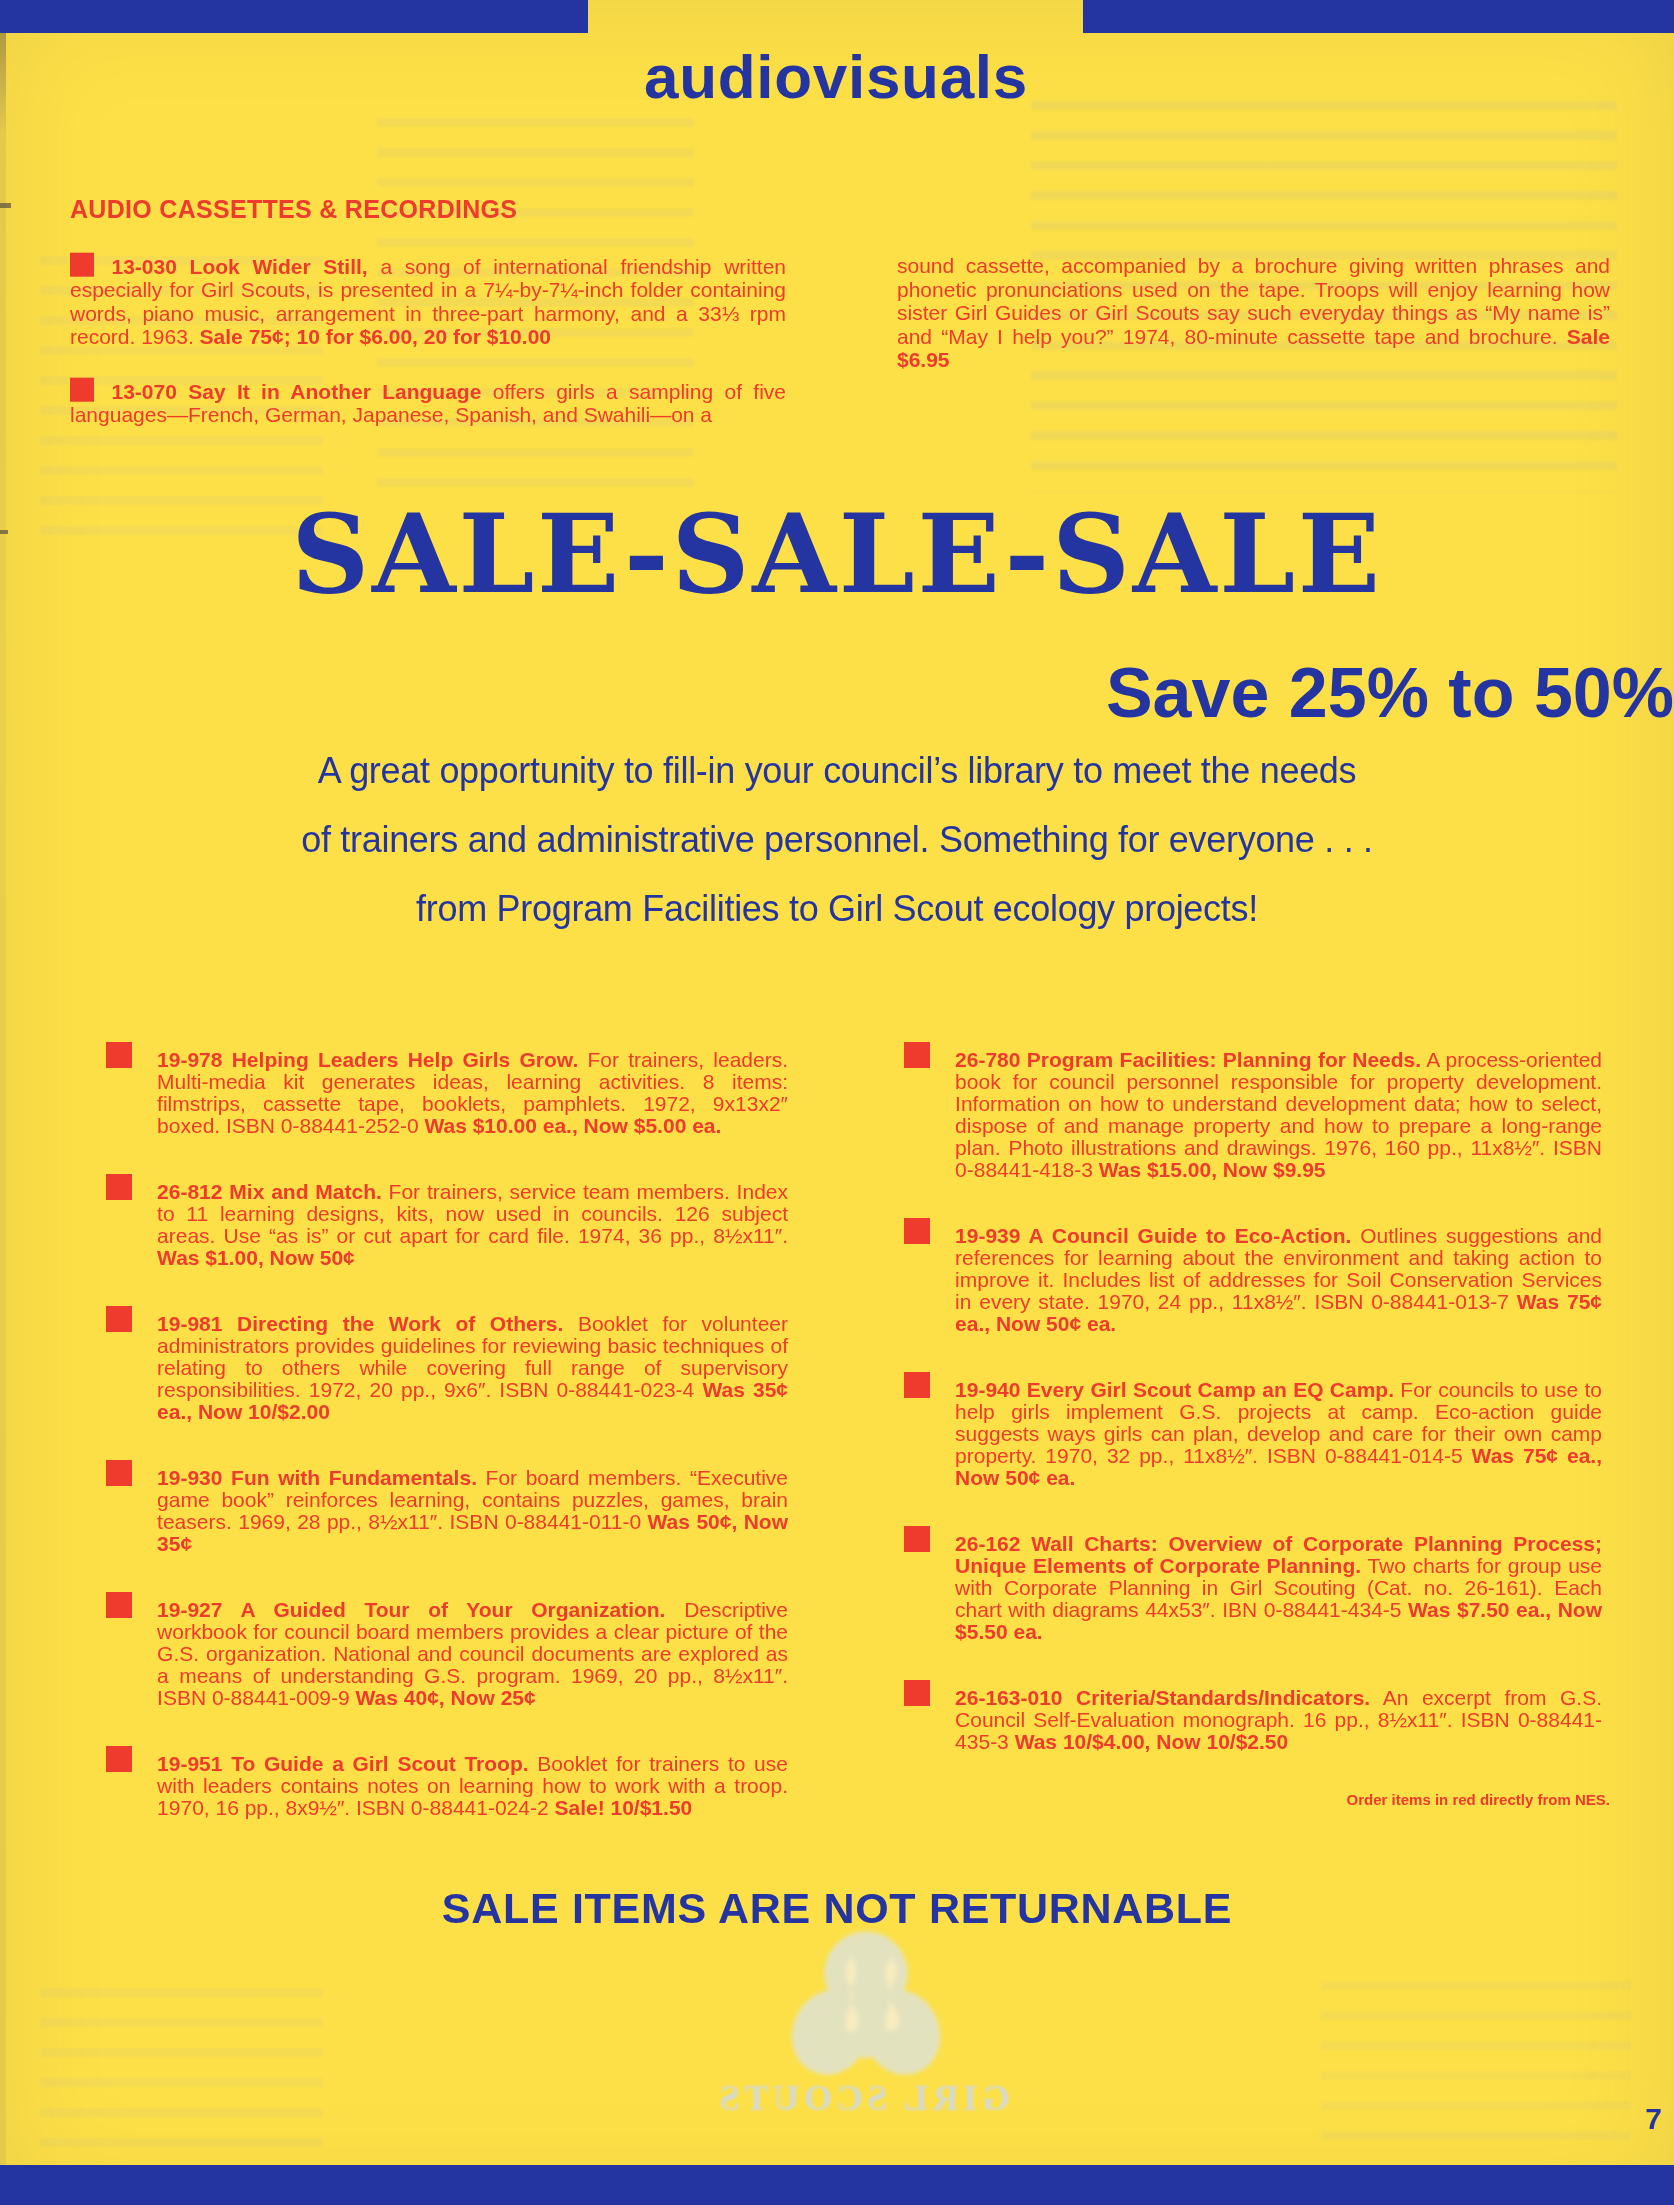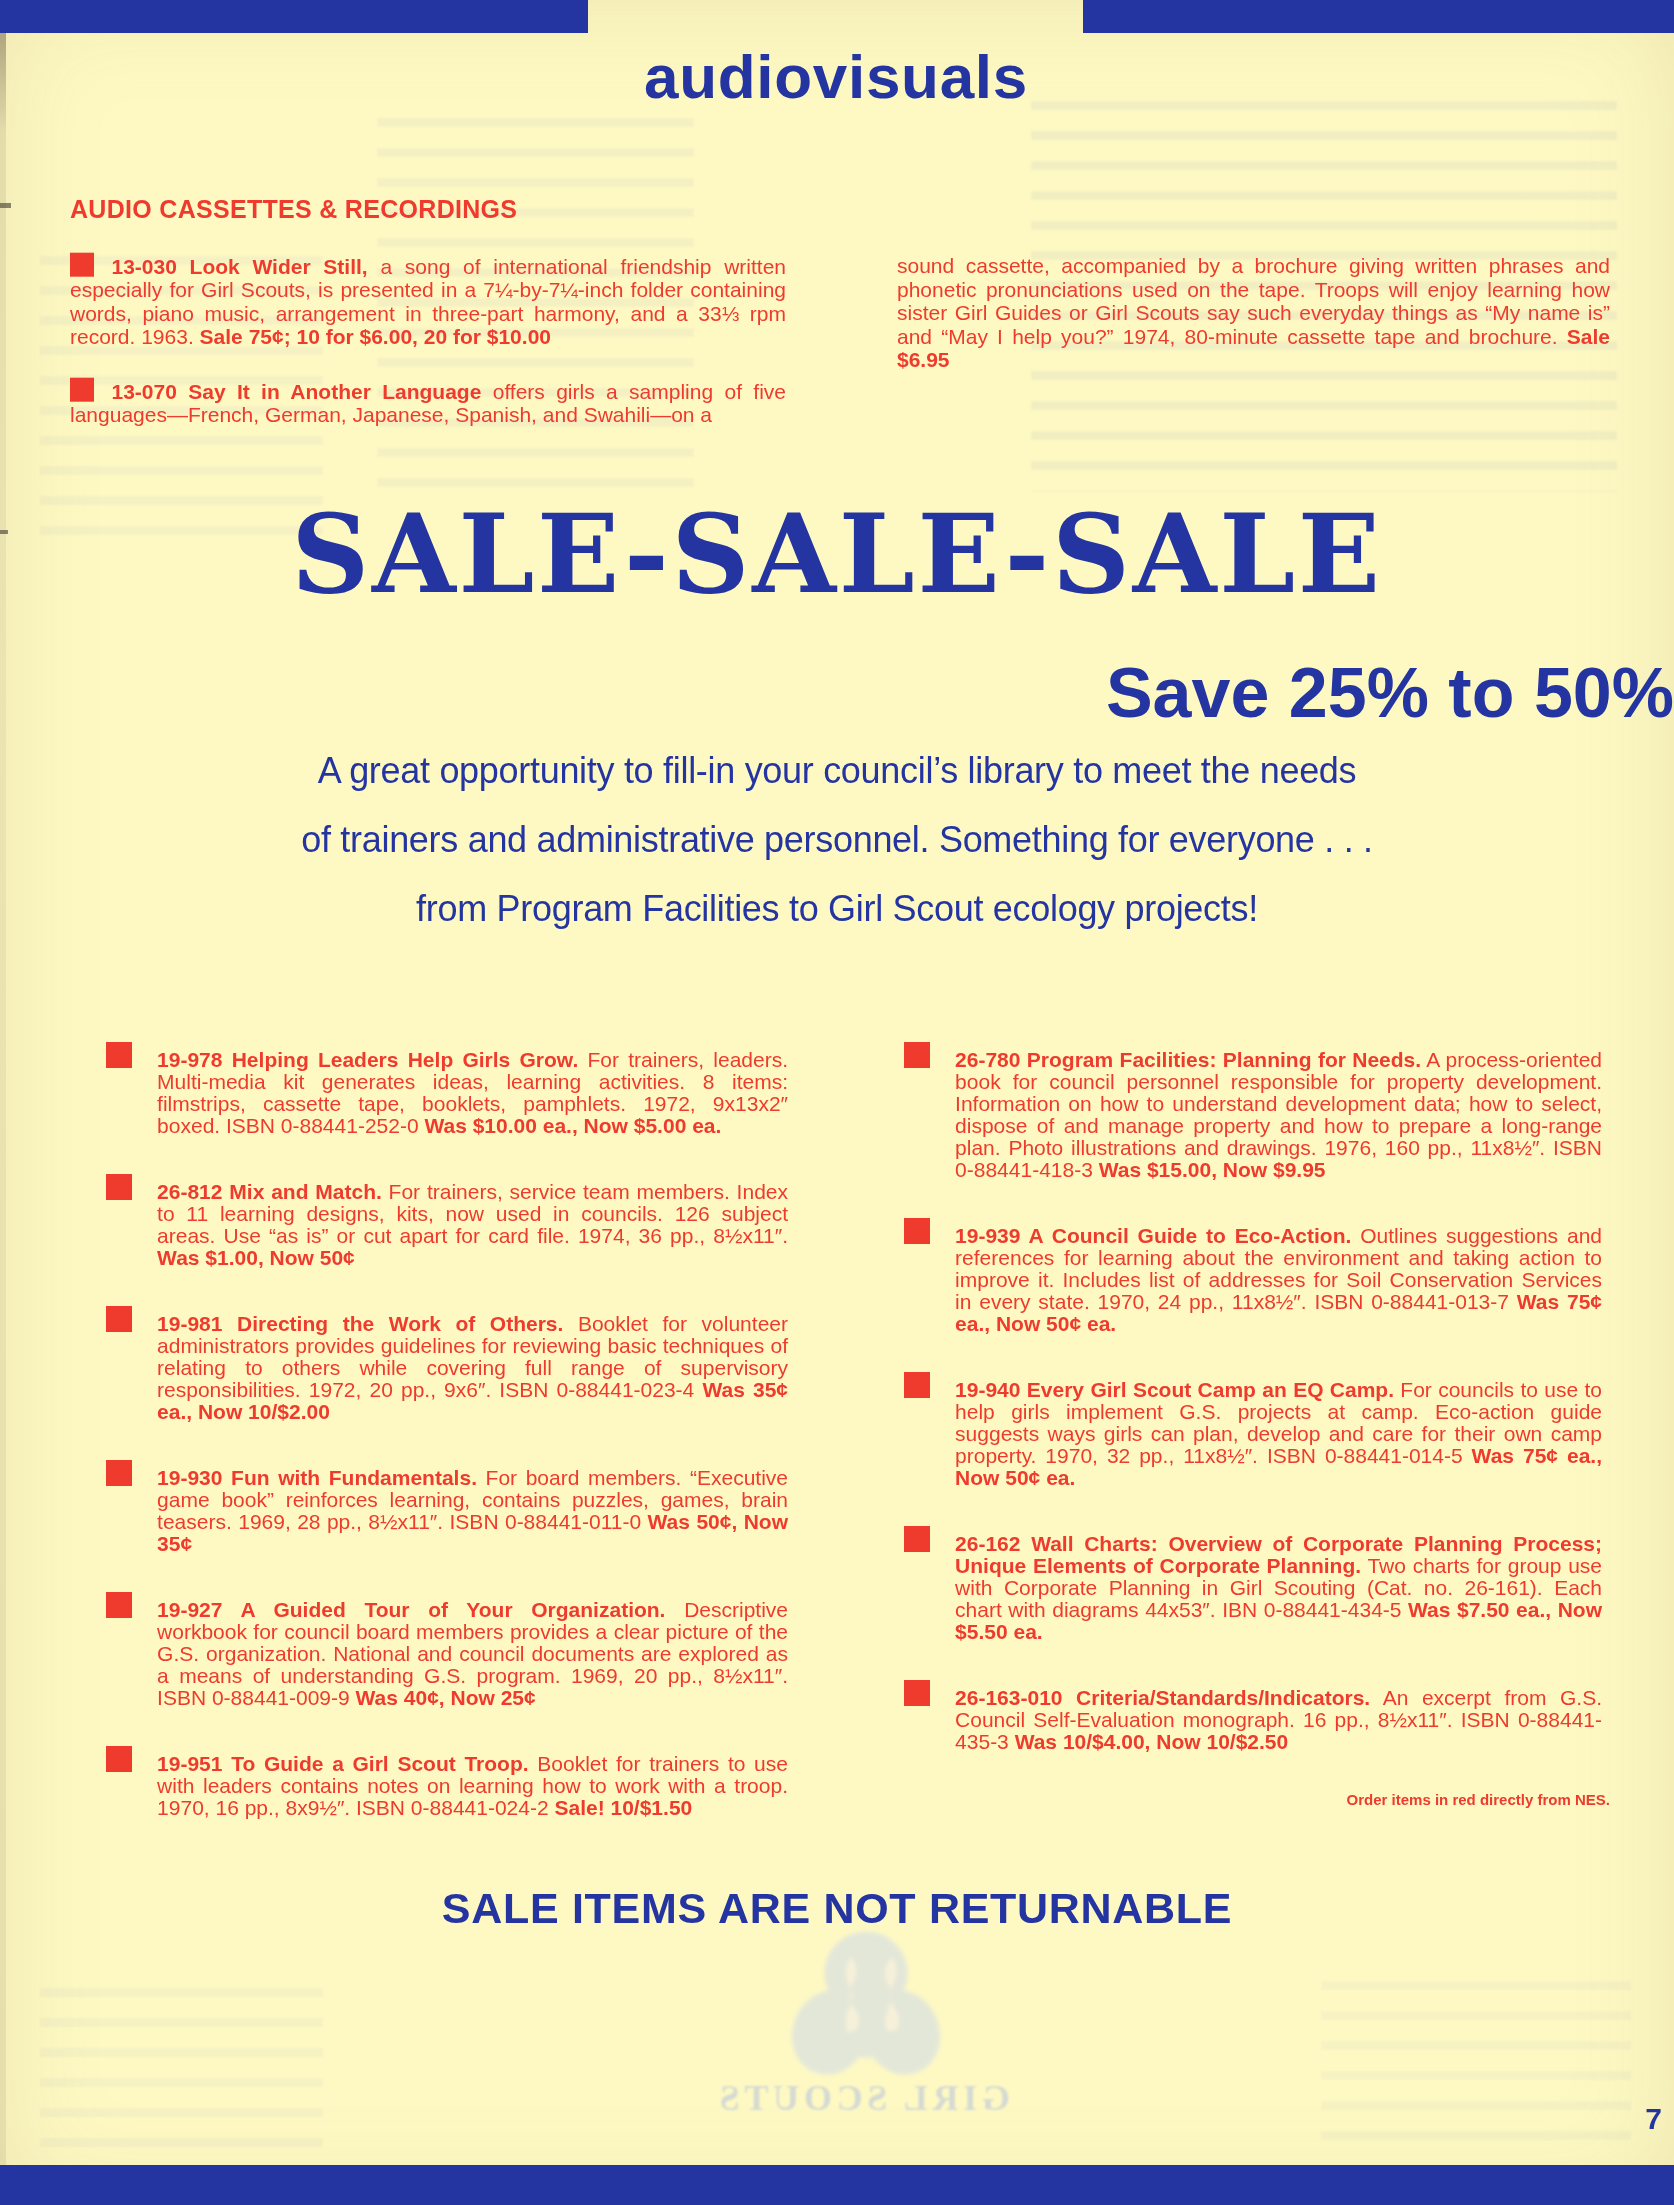--- a/index.html
+++ b/index.html
@@ -1,19 +1,19 @@
 <!DOCTYPE html>
 <html style="font-size:10.8px"><head>
 <meta charset="utf-8">
 <style>
   html,body{margin:0;padding:0;background:#8a8a8a;}
   .page{
     position:relative;
     width:1674px;height:2205px;
-    background:#fef9c3;
+    background:#fde047;
     overflow:hidden;
     font-family:"Liberation Sans",sans-serif;
     box-shadow:inset 0 0 108px rgba(120,100,60,.14);
   }
   
   .edge-strip{position:absolute;left:0;top:0;width:6px;height:100%;
     background:linear-gradient(180deg,rgba(90,75,55,.55),rgba(150,135,105,.18) 6%,rgba(150,135,105,.10) 30%,rgba(150,135,105,.16));}
   .scan-mark{position:absolute;background:#4d463c;opacity:.65;}
   .ghost-block{position:absolute;transform:scaleX(-1);filter:blur(1.3px);
     background:repeating-linear-gradient(180deg,rgba(155,165,188,.30) 0 8.8px,rgba(155,165,188,0) 8.8px 30px);}

